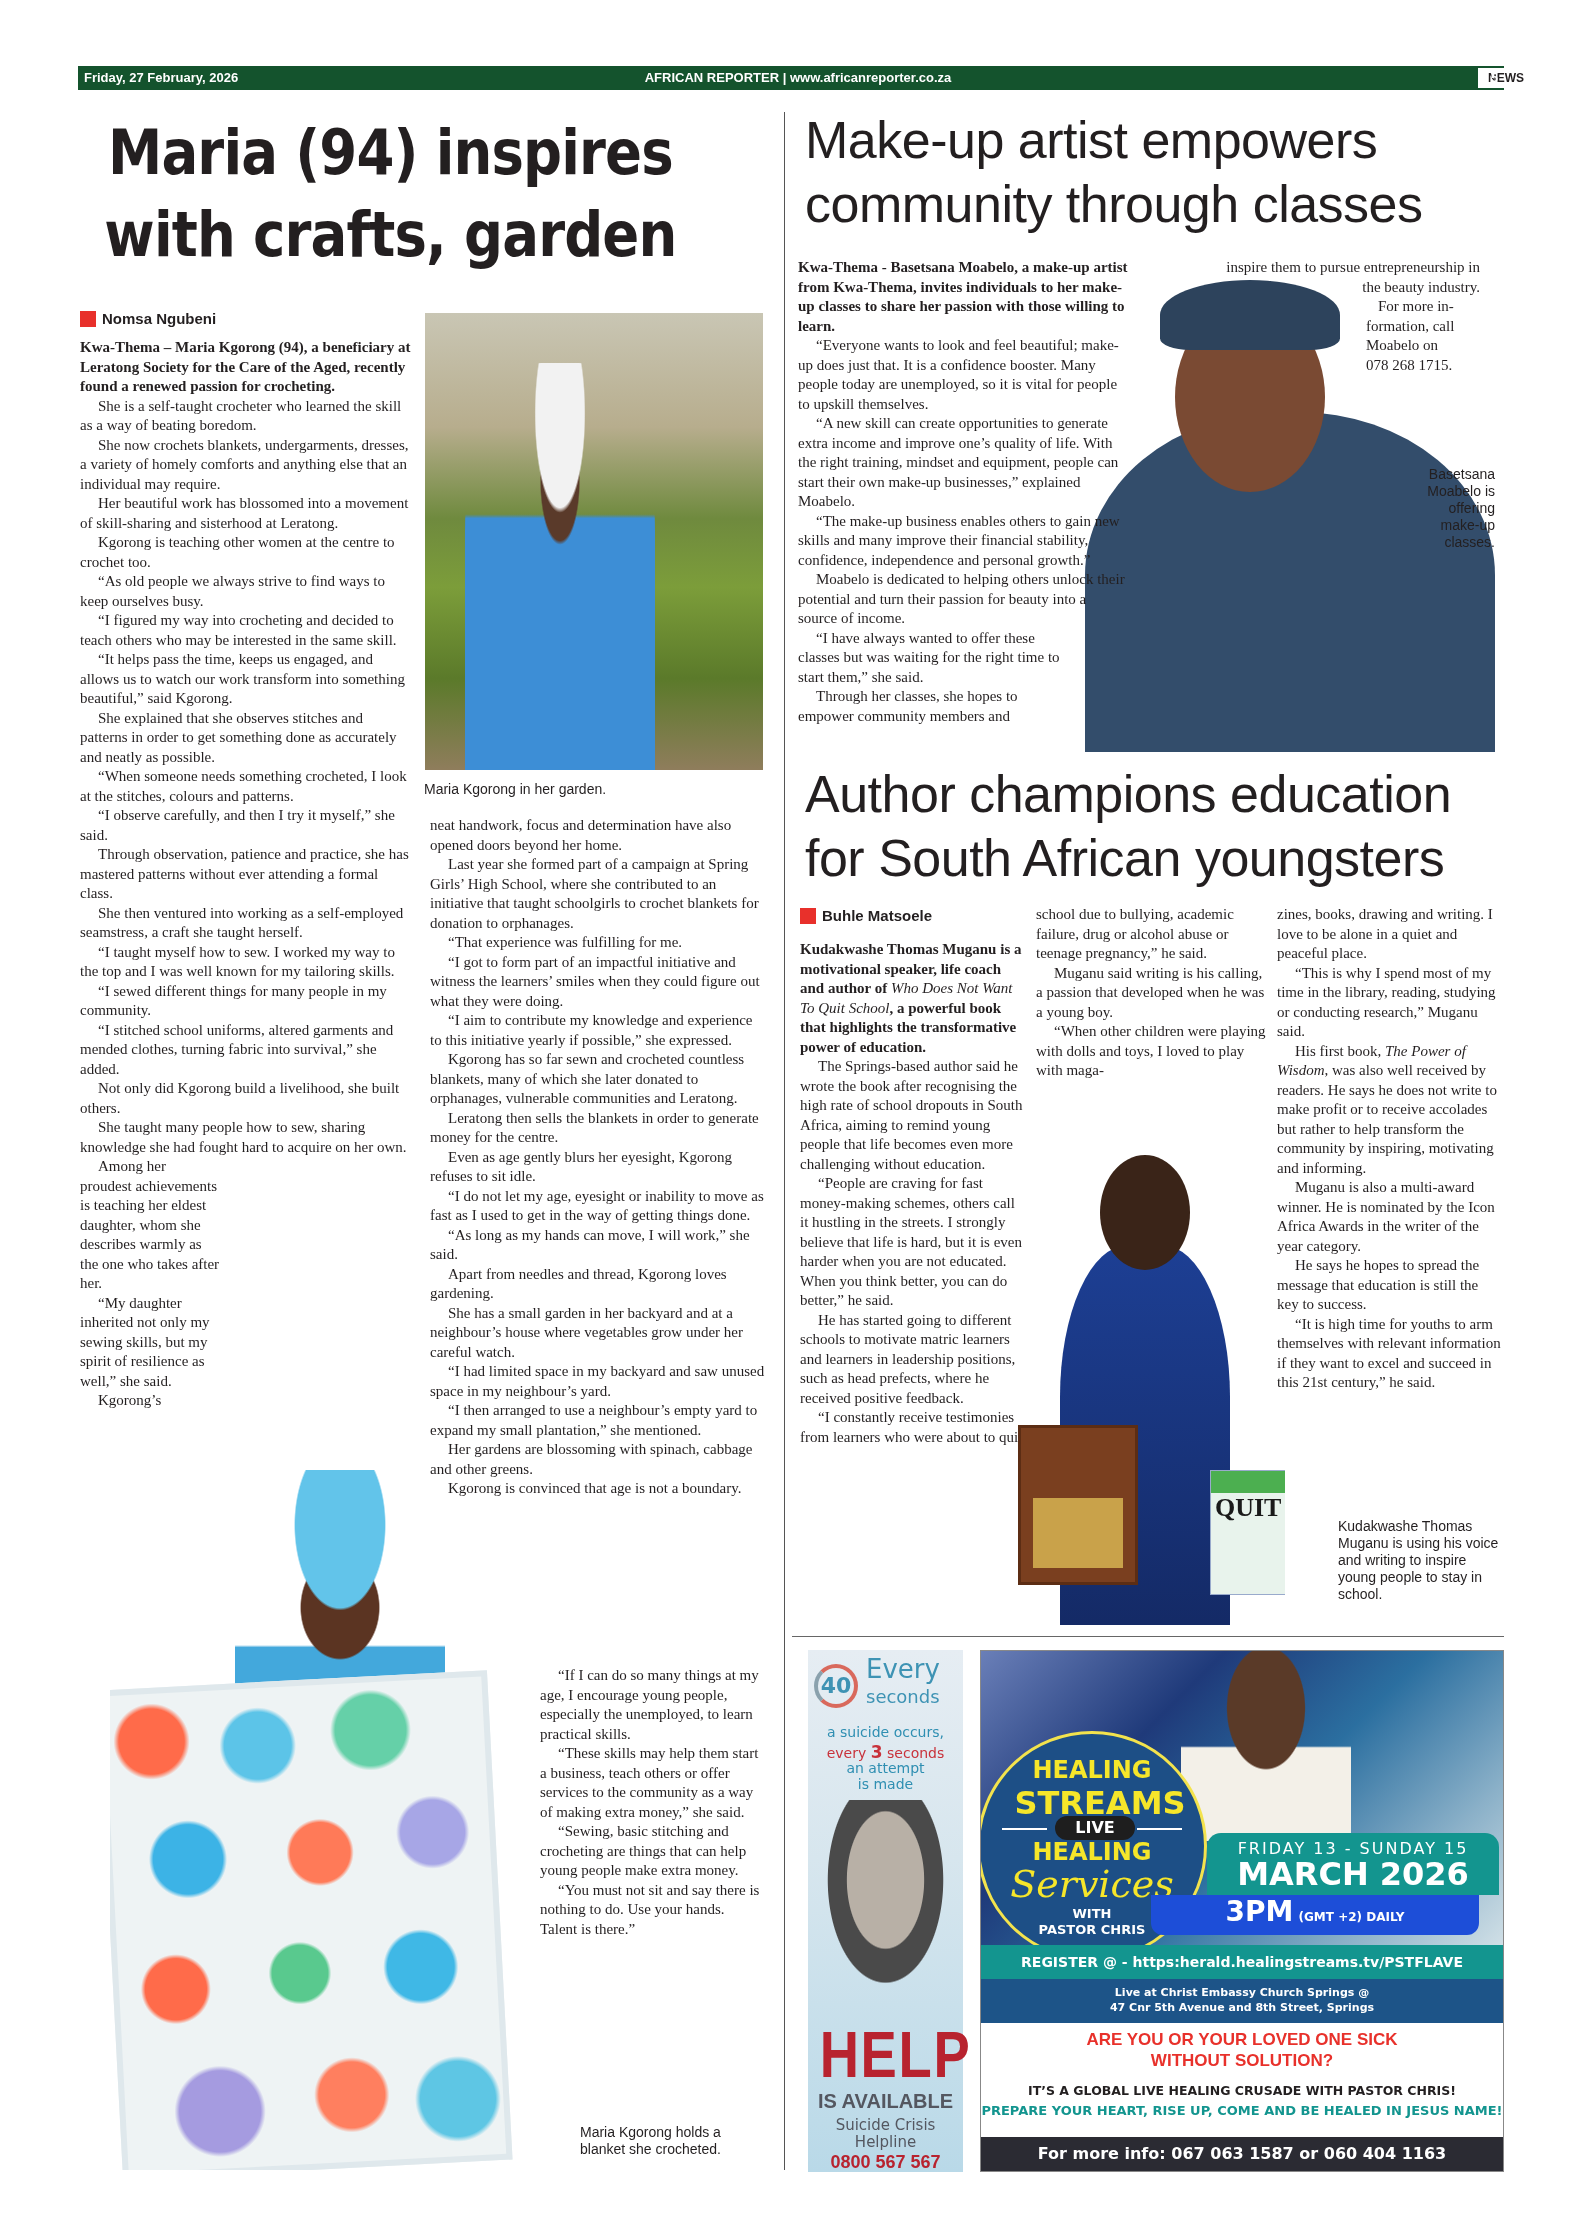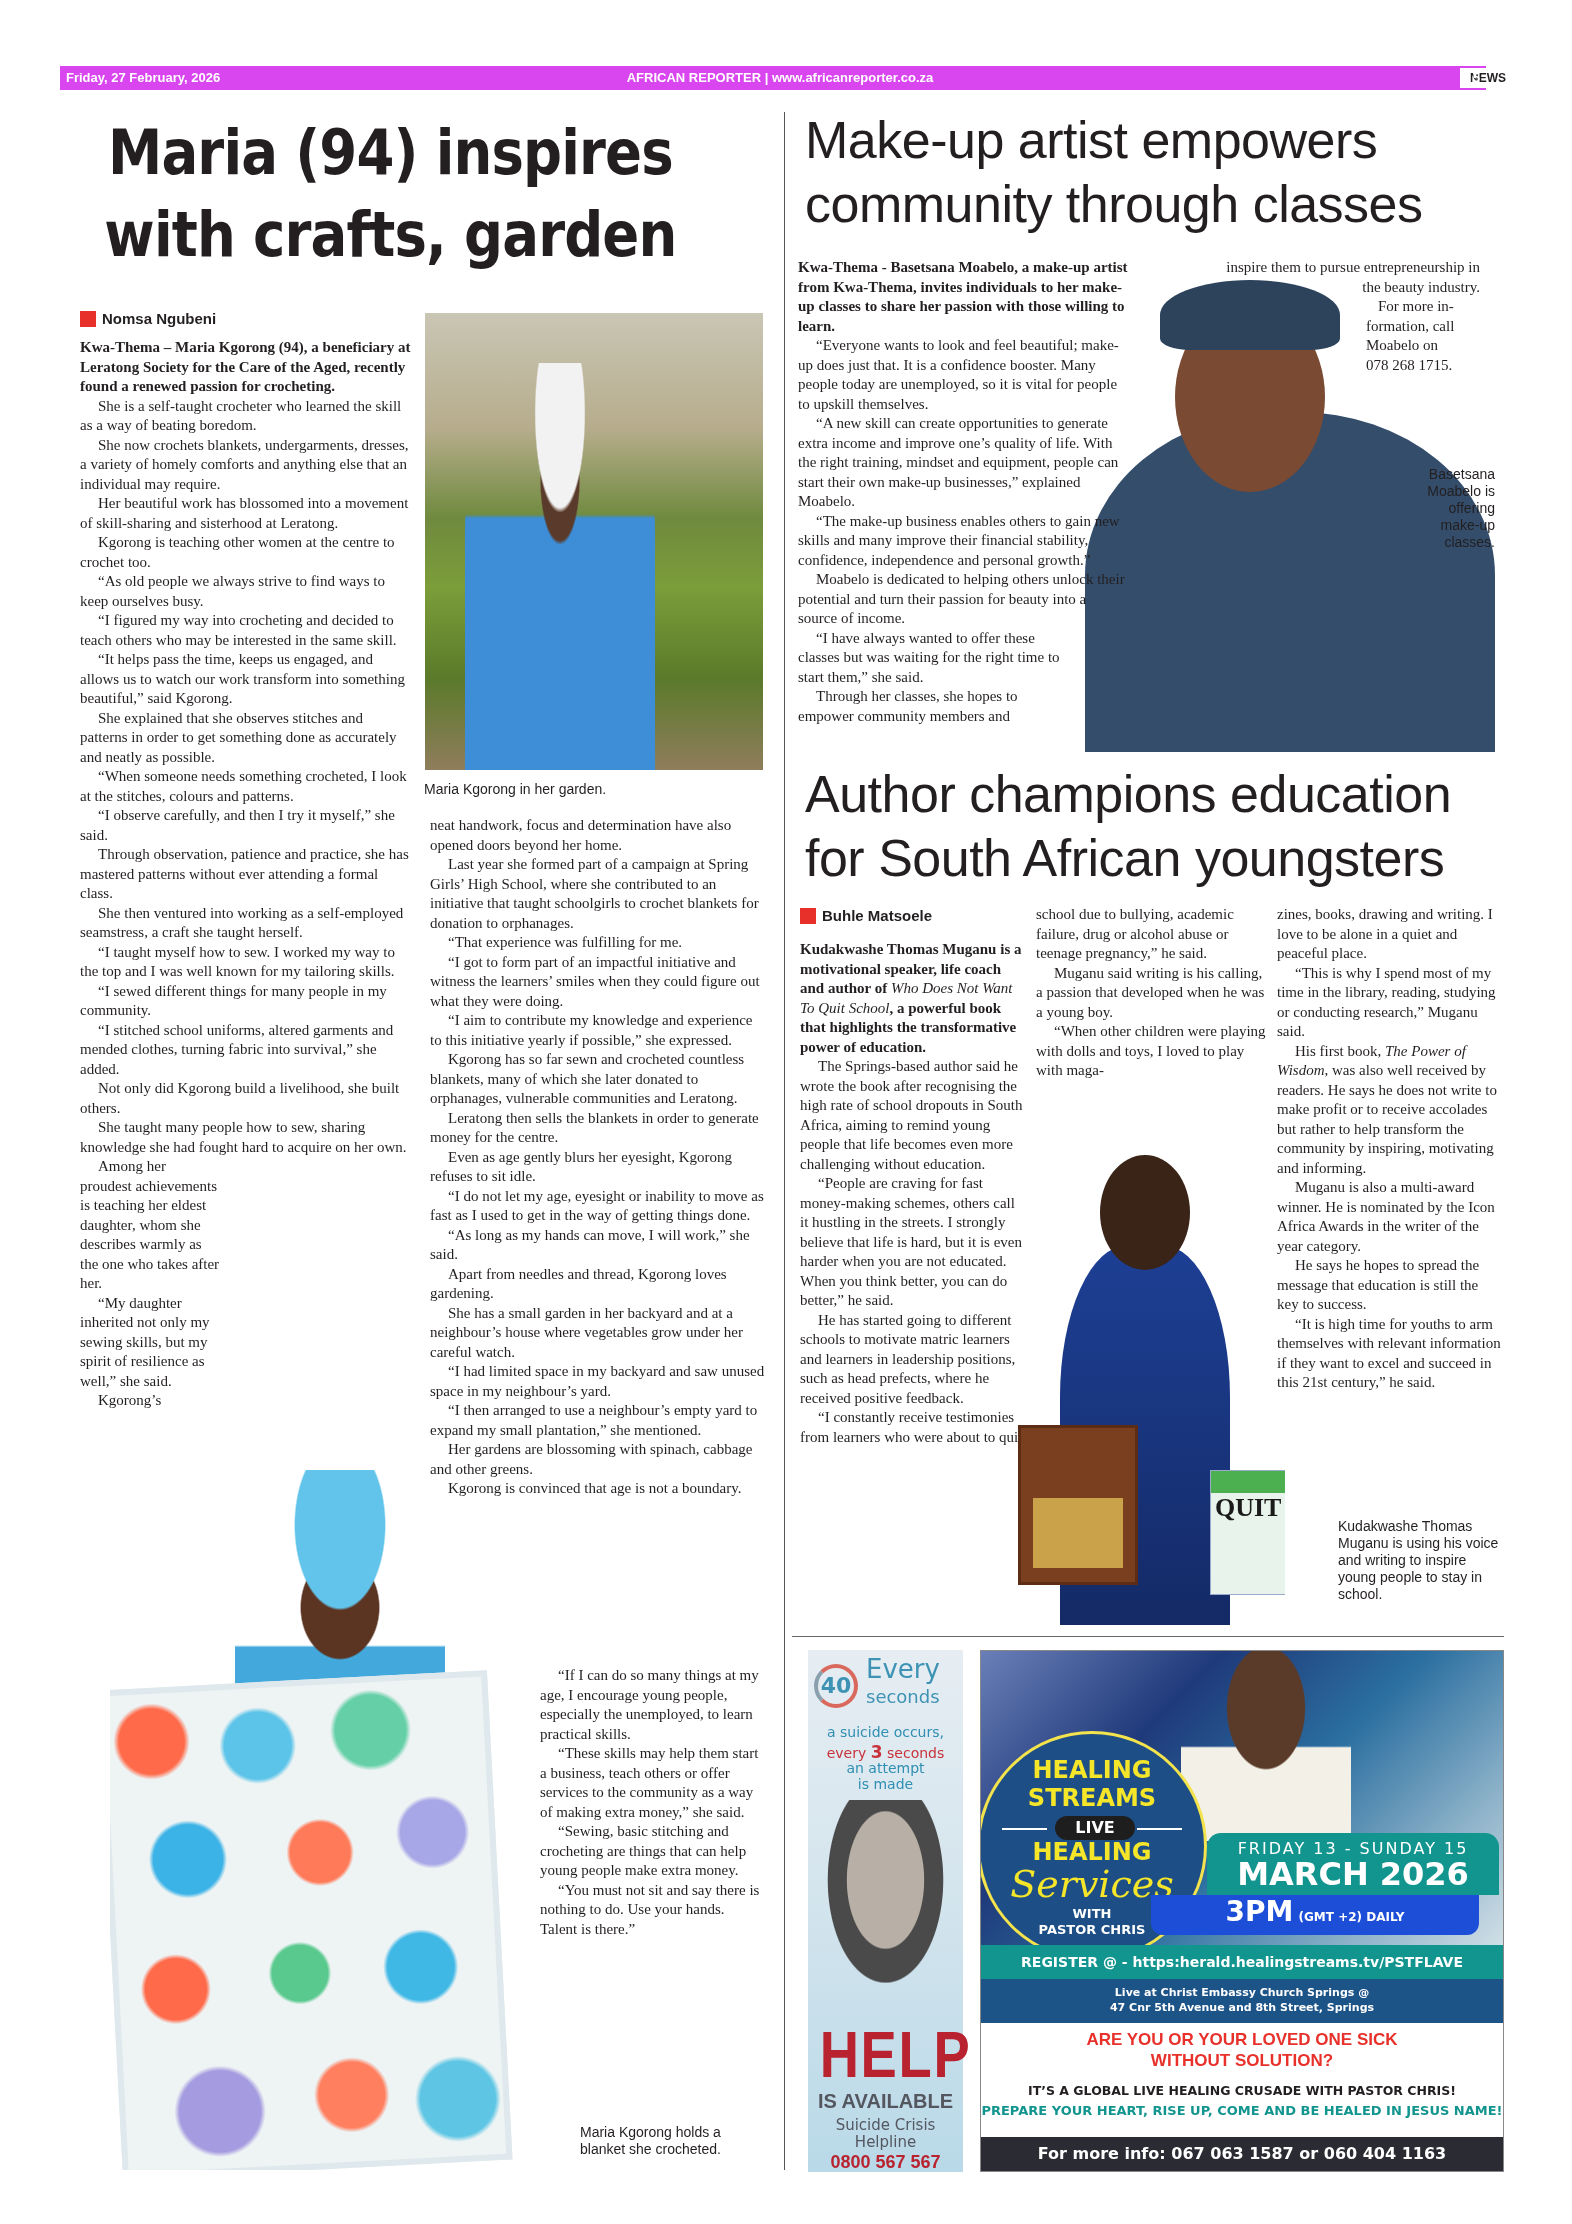--- a/index.html
+++ b/index.html
@@ -2,21 +2,21 @@
 <html><head>
 <meta charset="utf-8">
 <style>
   * { box-sizing: border-box; margin: 0; padding: 0; }
   html, body { width: 1572px; height: 2224px; background: #ffffff; overflow: hidden; }
   body { position: relative; font-family: "Liberation Serif", serif; color: #231f20; }
 
   .abs { position: absolute; }
 
   
-  .topbar { left: 60px; top: 66px; width: 1426px; height: 24px; background: #d946ef; color: #fff;
+  .topbar { left: 78px; top: 66px; width: 1426px; height: 24px; background: #14532d; color: #fff;
             font-family: "Liberation Sans", sans-serif; font-size: 13px; font-weight: bold; }
   .topbar .date { position: absolute; left: 6px; top: 4px; }
   .topbar .pub { position: absolute; left: 520px; top: 4px; width: 400px; text-align: center; }
   .topbar .section { position: absolute; left: 1400px; top: 2px; width: 56px; height: 20px; background: #fff; color: #231f20;
                      text-align: center; line-height: 20px; font-size: 12px; }
   .topbar .page { position: absolute; right: 6px; top: 4px; }
 
   
   .h-maria { left: 100px; top: 112px; width: 660px; font-family: "DejaVu Sans", sans-serif; font-weight: bold;
              font-size: 62px; line-height: 82px; letter-spacing: -1px; text-align: center; color: #231f20; transform: scaleX(0.88); transform-origin: left top; }
@@ -93,21 +93,21 @@
   .ad-suicide .avail { position:absolute; left:0; width:100%; top: 440px; font-family:"Liberation Sans",sans-serif; font-weight:bold; font-size: 20px; color:#545760; }
   .ad-suicide .helpline1 { position:absolute; left:0; width:100%; top: 466px; font-size: 15px; color:#545760; }
   .ad-suicide .helpline2 { position:absolute; left:0; width:100%; top: 483px; font-size: 15px; color:#545760; }
   .ad-suicide .phone { position:absolute; left:0; width:100%; top: 502px; font-family:"Liberation Sans",sans-serif; font-weight:bold; font-size: 18px; color:#b8232f; }
 
   .ad-healing { left: 980px; top: 1650px; width: 524px; height: 522px; border: 1px solid #888; font-family: "DejaVu Sans", sans-serif; overflow: hidden; }
   .ad-healing .hero { position:absolute; left:0; top:0; width: 100%; height: 294px; background: linear-gradient(135deg,#6a7fb8 0%,#1f3a7a 30%,#2b6fa0 55%,#8ab0c8 80%,#d0dfe6 100%); }
   .ad-healing .pastor { position:absolute; left: 200px; top: 0; width: 170px; height: 190px; background: radial-gradient(ellipse at 50% 30%, #5a3a28 0 32%, transparent 33%), linear-gradient(180deg, transparent 0 50%, #f3f0e8 51% 100%); }
   .ad-healing .circle { position:absolute; left: -4px; top: 80px; width: 230px; height: 230px; border-radius: 50%; background: #1d4f86; border: 3px solid #f3e34d; text-align:center; color:#f6e62a; font-weight:bold; }
   .ad-healing .circle .t1 { position:absolute; left:0; width:100%; top: 22px; font-size: 24px; }
-  .ad-healing .circle .t2 { position:absolute; left:0; width:100%; top: 50px; font-size: 24px; }
+  .ad-healing .circle .t2 { position:absolute; left:8px; width:100%; top: 50px; font-size: 32px; }
   .ad-healing .circle .live { position:absolute; left: 75px; top: 82px; width: 80px; height: 24px; background:#1e1e1e; color:#fff; border-radius: 12px; font-size: 16px; line-height: 24px; }
   .ad-healing .circle .line { position:absolute; top: 94px; height: 2px; background:#fff; width: 45px; }
   .ad-healing .circle .t3 { position:absolute; left:0; width:100%; top: 104px; font-size: 24px; }
   .ad-healing .circle .serv { position:absolute; left:0; width:100%; top: 128px; font-family:"DejaVu Serif",serif; font-style: italic; font-weight: normal; font-size: 38px; color:#f6e62a; }
   .ad-healing .circle .with { position:absolute; left:0; width:100%; top: 172px; font-size: 13px; color:#fff; }
   .ad-healing .circle .pc { position:absolute; left:0; width:100%; top: 188px; font-size: 13px; color:#fff; }
   .ad-healing .dates { position:absolute; left: 226px; top: 182px; width: 292px; height: 62px; background:#13958f; border-radius: 14px 14px 0 0; color:#fff; text-align:center; }
   .ad-healing .dates .d1 { position:absolute; left:0; width:100%; top: 6px; font-size: 16px; letter-spacing: 2px; }
   .ad-healing .dates .d2 { position:absolute; left:0; width:100%; top: 22px; font-size: 32px; font-weight:bold; }
   .ad-healing .time { position:absolute; left: 170px; top: 244px; width: 328px; height: 40px; background:#1d4ed8; color:#fff; text-align:center; border-radius: 0 0 12px 12px; }

